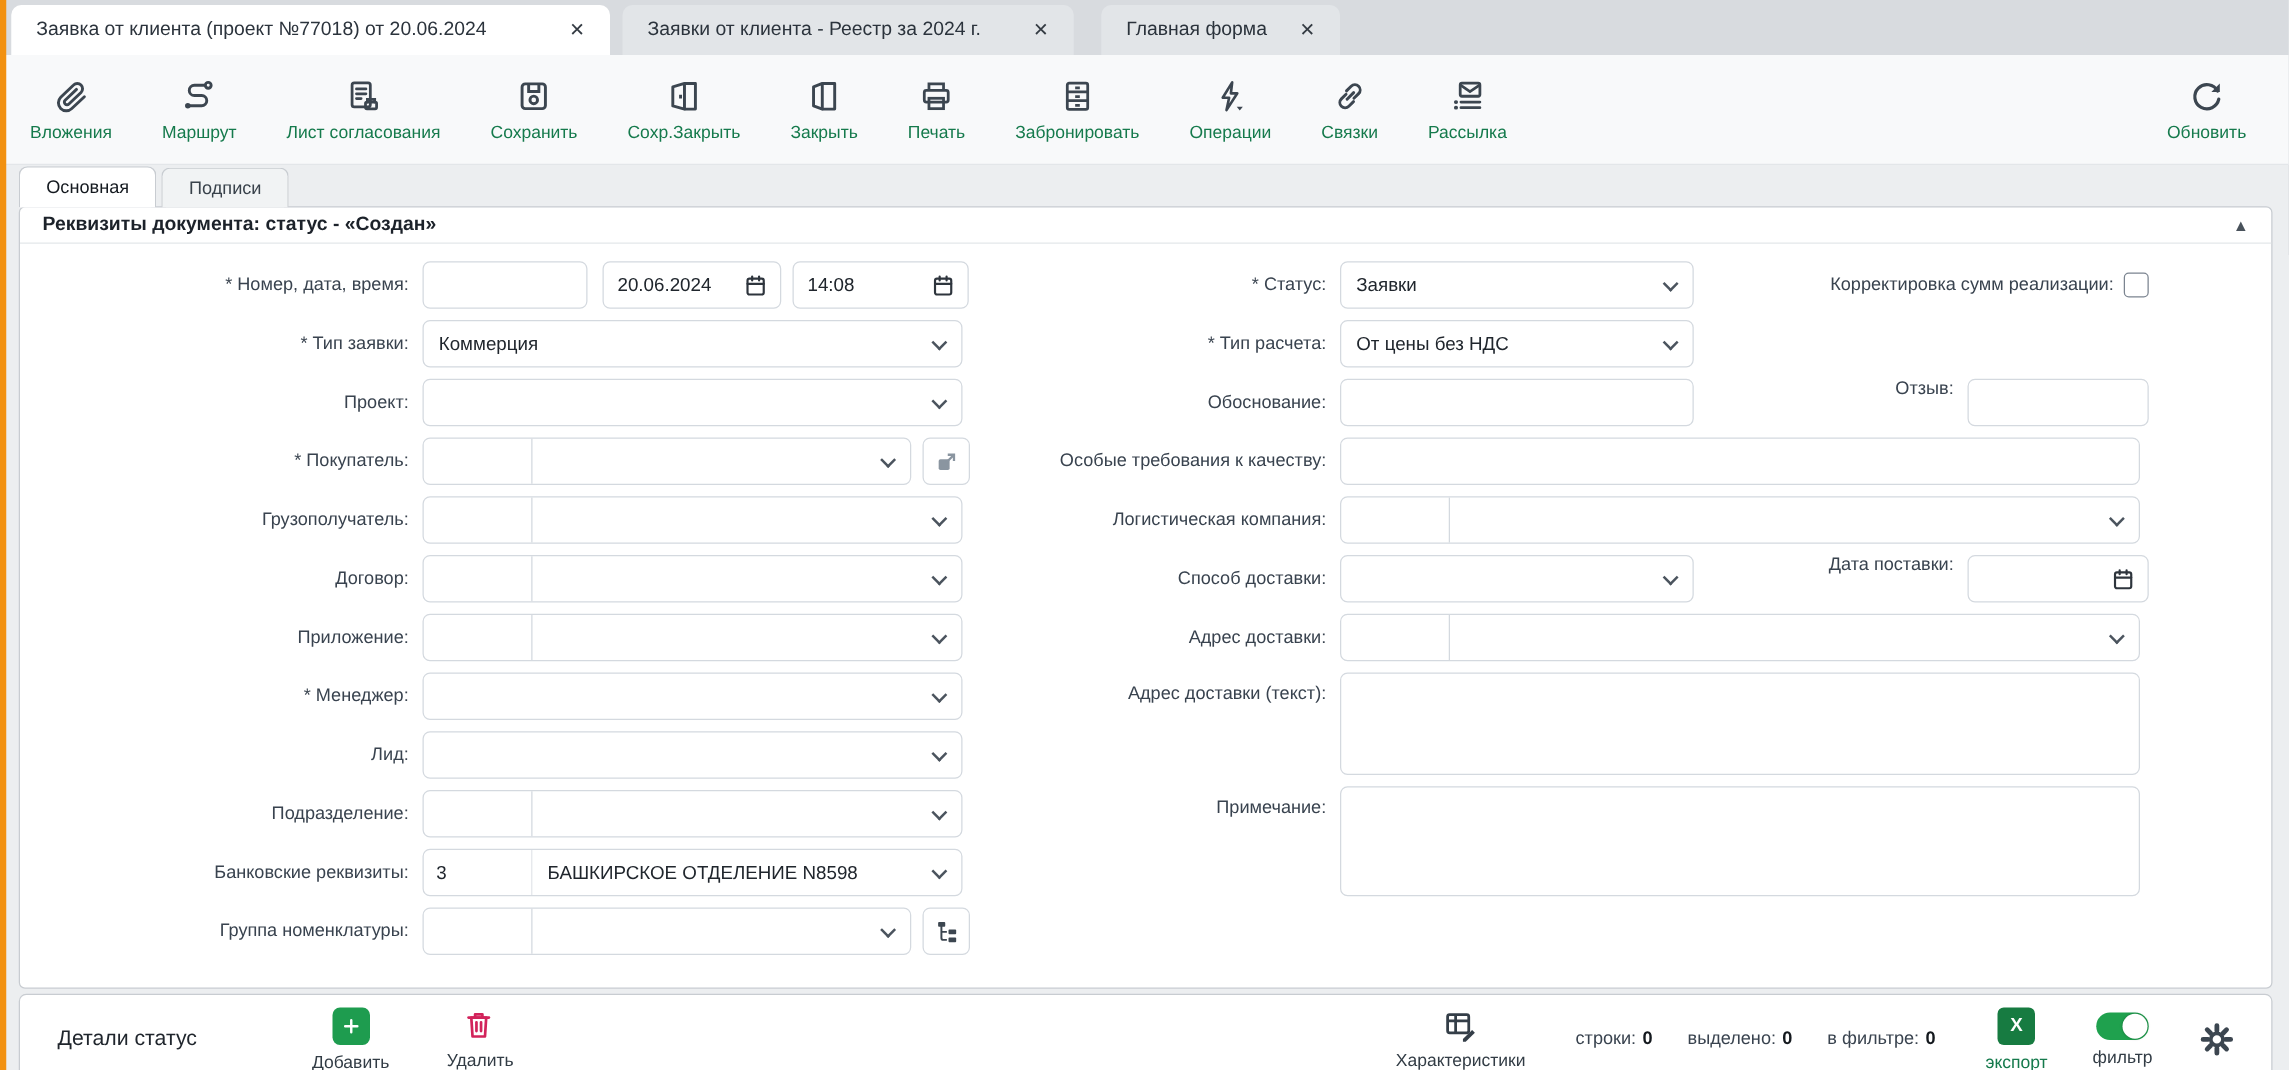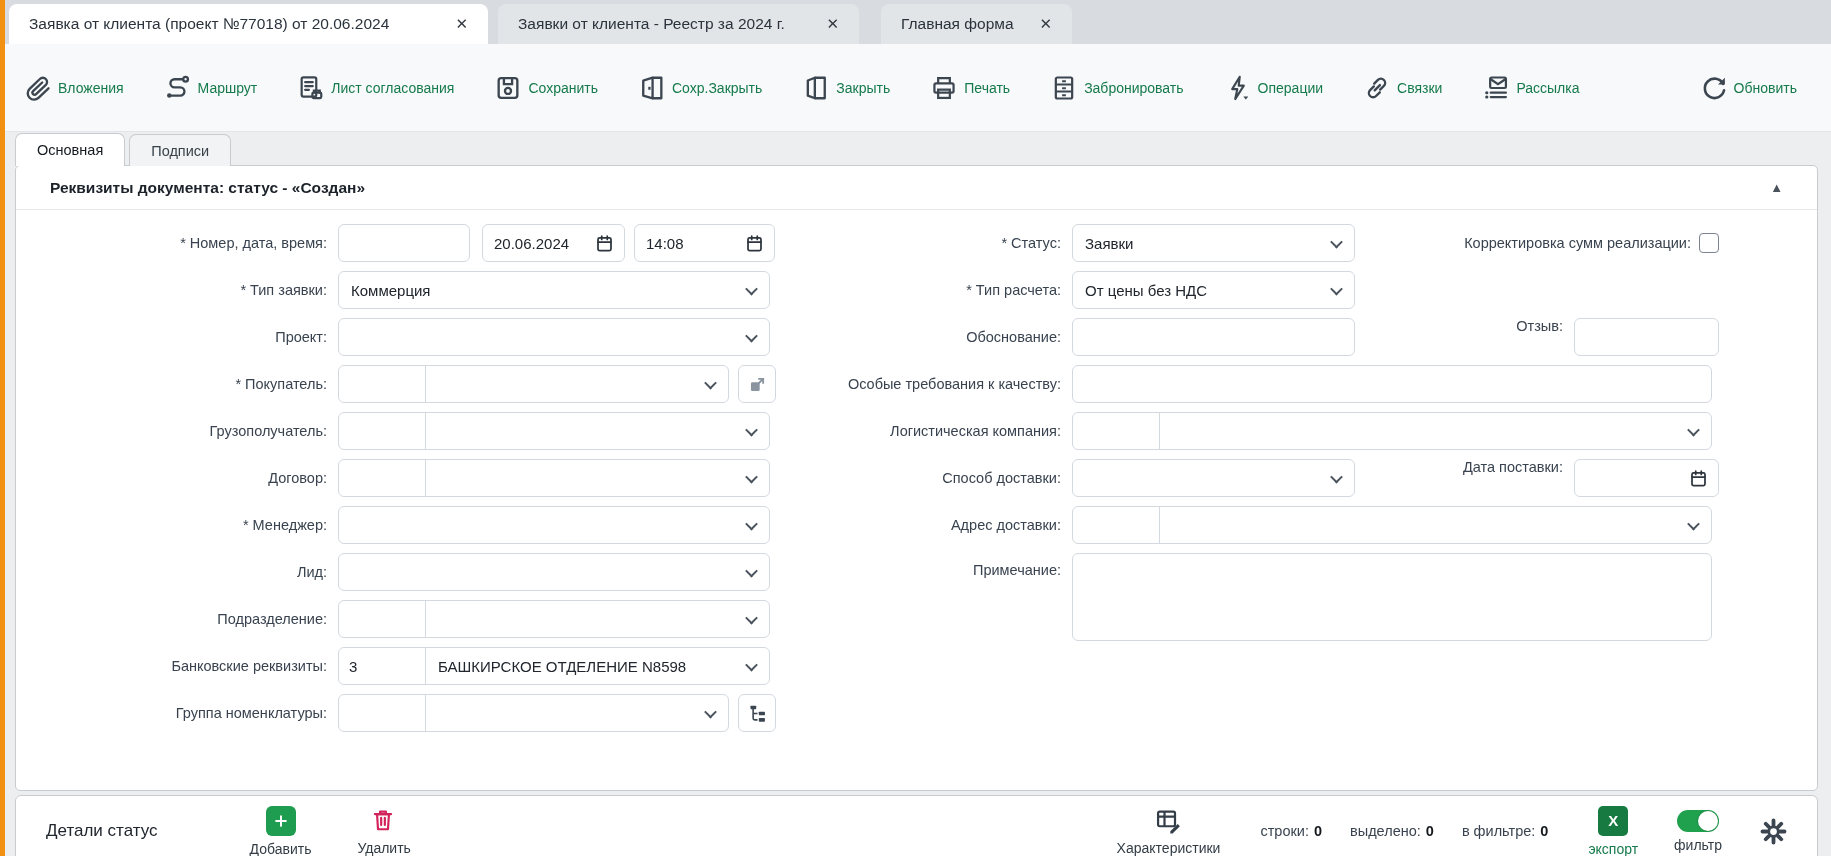--- a/index.html
+++ b/index.html
@@ -10,33 +10,33 @@
 
   
   .tabbar { position:absolute; left:0; top:0; width:100%; height:44px; background:#d8dbdf; display:flex; align-items:flex-end; padding-left:9px; gap:10px; }
   .doc-tab { height:40px; display:flex; align-items:center; justify-content:space-between; padding:0 20px; background:#e2e5e8; border-radius:8px 8px 0 0; font-size:15.5px; color:#2b333c; cursor:pointer; }
   .doc-tab.active { background:#ffffff; }
   .doc-tab .x { font-size:15px; color:#343b43; font-weight:bold; margin-left:26px; }
   .t1 { min-width:479px; } .t2 { min-width:361px; } .t3 { min-width:172px; margin-left:12px; }
 
   
   .toolbar { position:absolute; left:0; top:44px; width:100%; height:88px; background:#f8f9fa; border-bottom:1px solid #e3e6e9; display:flex; align-items:center; padding:0 30px 0 24px; }
-  .tool { display:flex; flex-direction:row; align-items:center; gap:6px; margin-right:40px; color:#3c4650; cursor:pointer; }
+  .tool { display:flex; flex-direction:column; align-items:center; gap:6px; margin-right:40px; color:#3c4650; cursor:pointer; }
   .tool svg { width:28px; height:28px; display:block; }
   .tool .tlbl { font-size:14px; color:#157a4c; white-space:nowrap; }
   .tool.refresh { margin-left:auto; margin-right:4px; }
 
   
   .subtabs { position:absolute; left:15px; top:133px; height:33px; display:flex; align-items:flex-end; z-index:5; }
   .subtab { height:32px; display:flex; align-items:center; padding:0 21px; font-size:14.5px; border:1px solid #c8ccd1; border-bottom:none; border-radius:7px 7px 0 0; background:#f1f3f4; color:#39424b; margin-right:4px; cursor:pointer; }
   .subtab.active { background:#fff; color:#14191f; height:33px; }
 
   
   .panel { position:absolute; left:15px; top:165px; width:1803px; height:626px; background:#fff; border:1px solid #c8ccd1; border-radius:5px; }
-  .panel-header { height:44px; display:flex; align-items:center; padding:0 34px; border-bottom:1px solid #e4e7ea; }
+  .panel-header { height:29px; display:flex; align-items:center; padding:0 18px; border-bottom:1px solid #e4e7ea; }
   .panel-title { font-weight:bold; font-size:15.5px; color:#1c222a; }
   .collapse { margin-left:auto; color:#49525b; font-size:13px; cursor:pointer; }
 
   .form { display:flex; padding:14px 20px 0 10px; }
   .col-left { width:802px; flex:none; }
   .col-right { flex:1; padding-right:78px; }
 
   .frow { display:flex; align-items:center; margin-bottom:9px; min-height:38px; }
   .frow.top { align-items:flex-start; }
   .frow.top .flabel { padding-top:9px; }
@@ -337,20 +337,30 @@
           <div class="flabel">Договор:</div>
           <div class="ctrl split w-full">
             <span class="code"></span>
             <span class="main">
               <span class="val"></span>
               <span class="chev"></span>
             </span>
           </div>
         </div>
 
+        <div class="frow">
+          <div class="flabel">Приложение:</div>
+          <div class="ctrl split w-full">
+            <span class="code"></span>
+            <span class="main">
+              <span class="val"></span>
+              <span class="chev"></span>
+            </span>
+          </div>
+        </div>
 
         <div class="frow">
           <div class="flabel">* Менеджер:</div>
           <div class="ctrl dd w-full">
             <span class="val"></span>
             <span class="chev"></span>
           </div>
         </div>
 
         <div class="frow">
@@ -478,20 +488,24 @@
           <div class="flabel">Адрес доставки:</div>
           <div class="ctrl split rfull">
             <span class="code"></span>
             <span class="main">
               <span class="val"></span>
               <span class="chev"></span>
             </span>
           </div>
         </div>
 
+        <div class="frow top">
+          <div class="flabel">Адрес доставки (текст):</div>
+          <textarea class="area h1a" style=""></textarea>
+        </div>
 
         <div class="frow top">
           <div class="flabel">Примечание:</div>
           <textarea class="area h2a" style=""></textarea>
         </div>
 
 
       </div>
     </div>
   </div>

